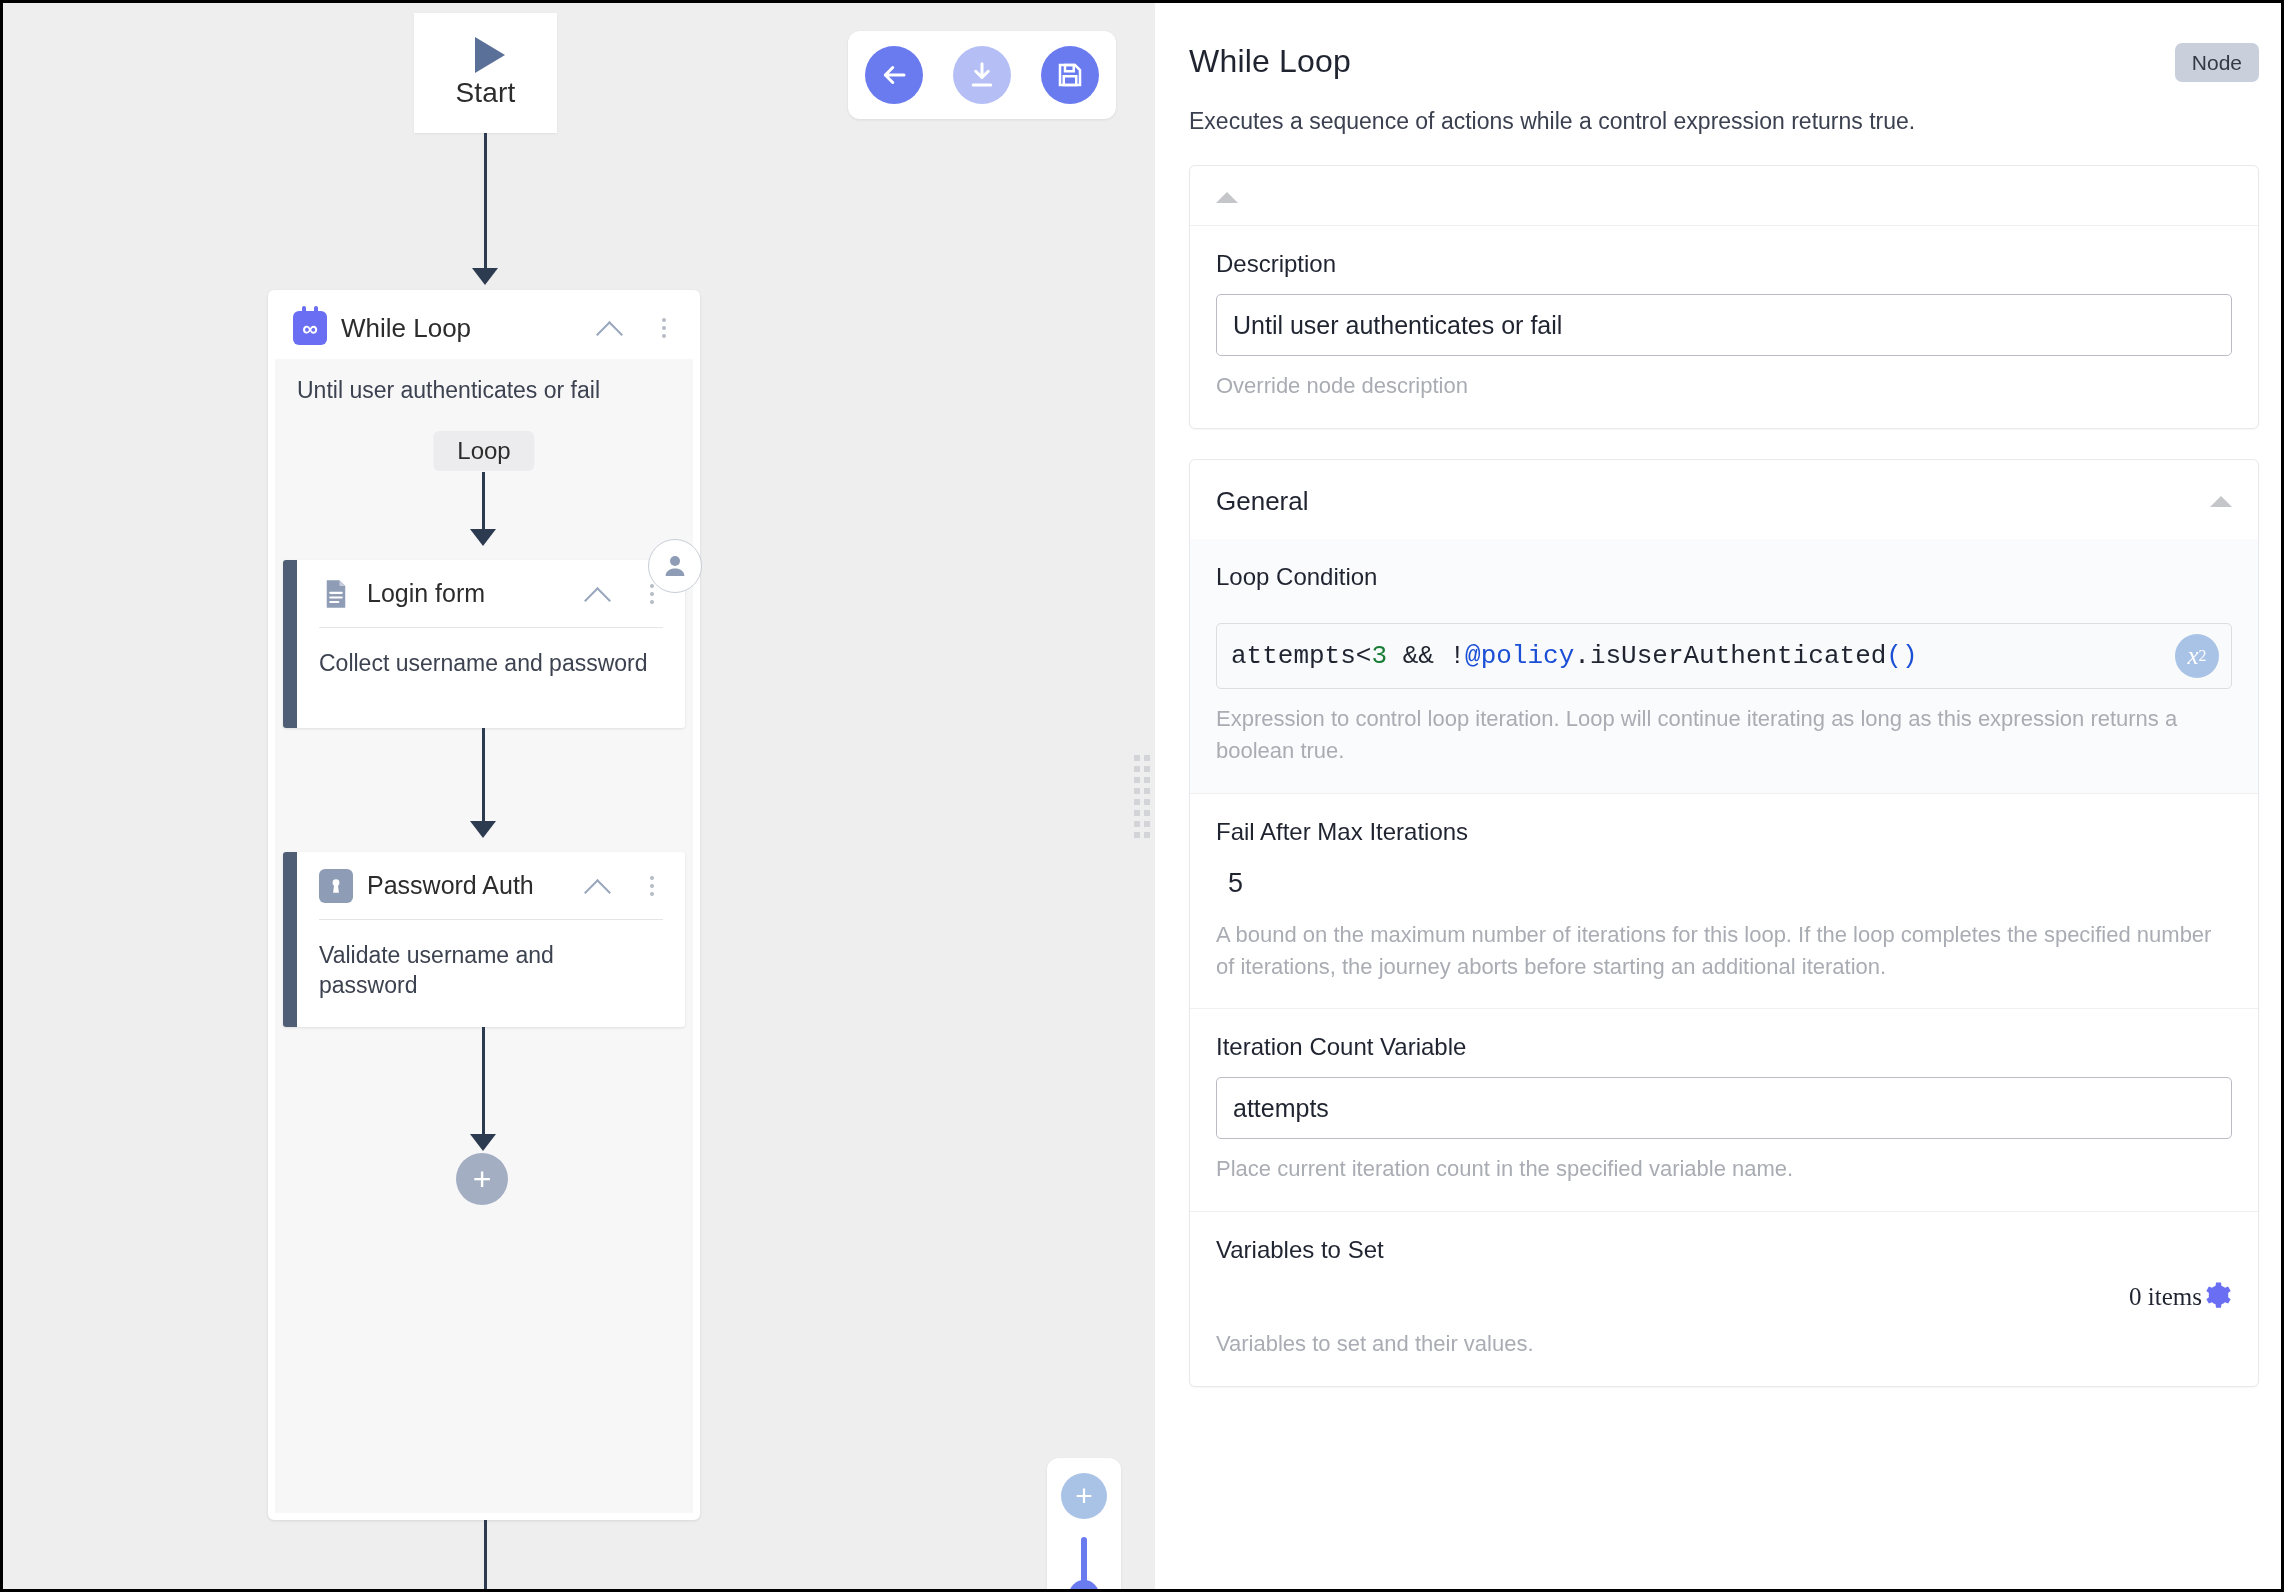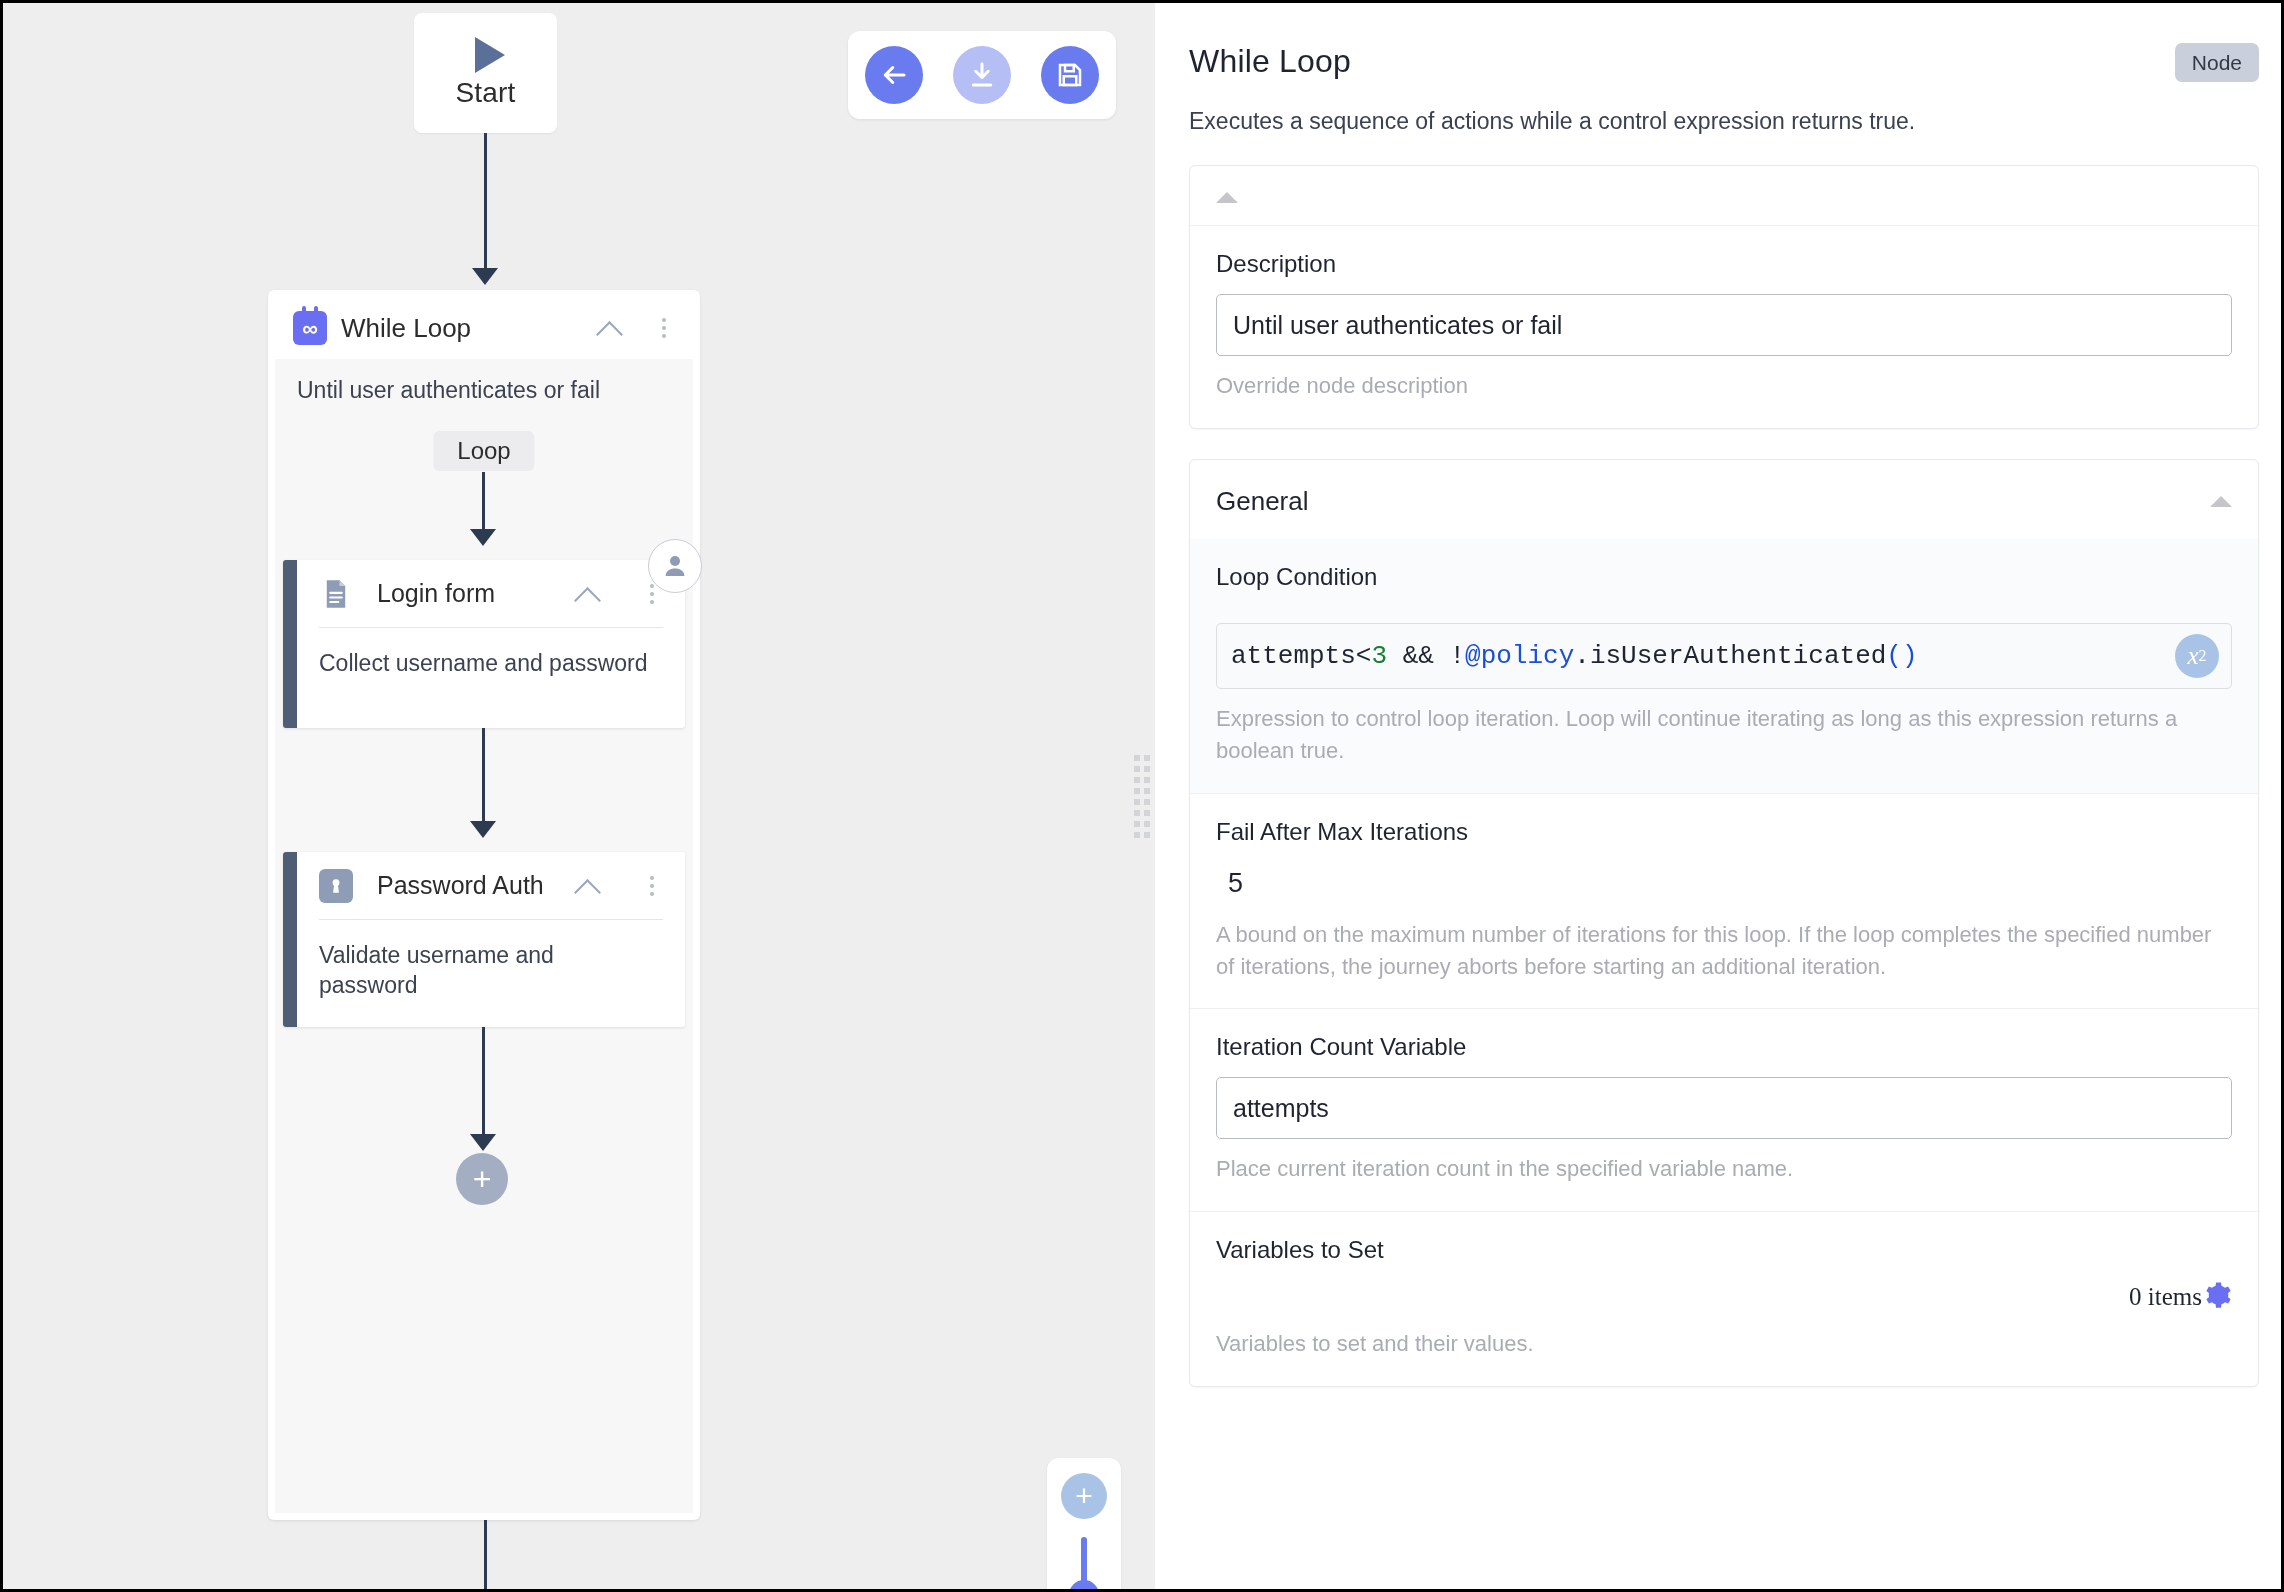--- a/index.html
+++ b/index.html
@@ -52,21 +52,21 @@
   }
   .tbtn.muted { background: #b5bff5; }
   .tbtn svg { display: block; }
 
   
   .start-node {
     position: absolute;
     left: 411px; top: 10px;
     width: 143px; height: 120px;
     background: #ffffff;
-    border-radius: 8px;
+    border-radius: 0;
     display: flex;
     flex-direction: column;
     align-items: center;
     justify-content: center;
     gap: 4px;
     box-shadow: 0 1px 2px rgba(0,0,0,.06);
   }
   .start-node .play {
     width: 0; height: 0;
     border-left: 30px solid #5b7099;
@@ -194,21 +194,21 @@
     background: #ffffff;
     border-radius: 3px;
     box-shadow: 0 1px 3px rgba(0,0,0,.10);
     display: flex;
     overflow: hidden;
   }
   .step-bar { width: 14px; background: #4f5d75; flex: 0 0 14px; }
   .step-inner { flex: 1; padding: 0 22px; }
   .step-head {
     height: 68px;
-    display: flex; align-items: center; gap: 24px;
+    display: flex; align-items: center; gap: 14px;
     border-bottom: 1.5px solid #e3e5e8;
   }
   .step-head .node-title { font-size: 25px; }
   .icon-doc { background: transparent; }
   .icon-lock { background: #8e9cb5; }
   .step-desc {
     font-size: 23px;
     color: #3c4250;
     padding-top: 20px;
     line-height: 1.32;

